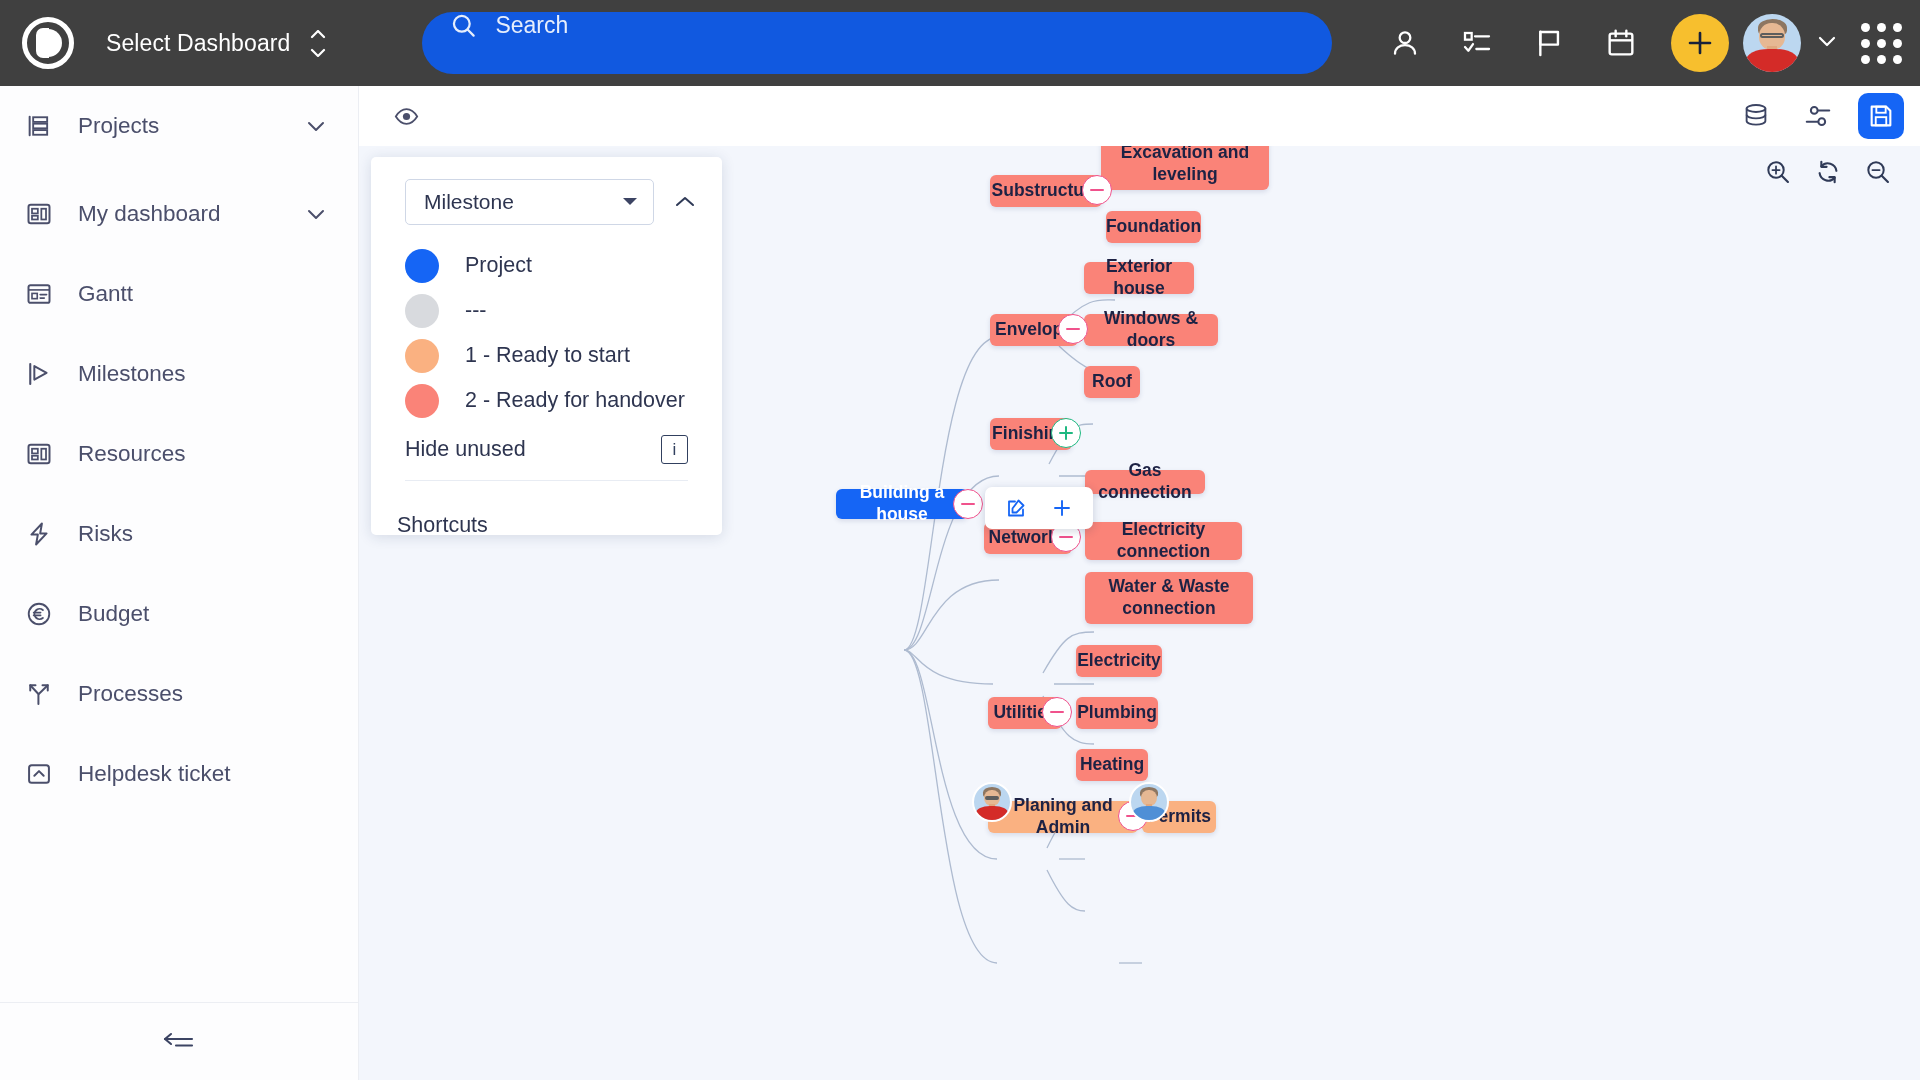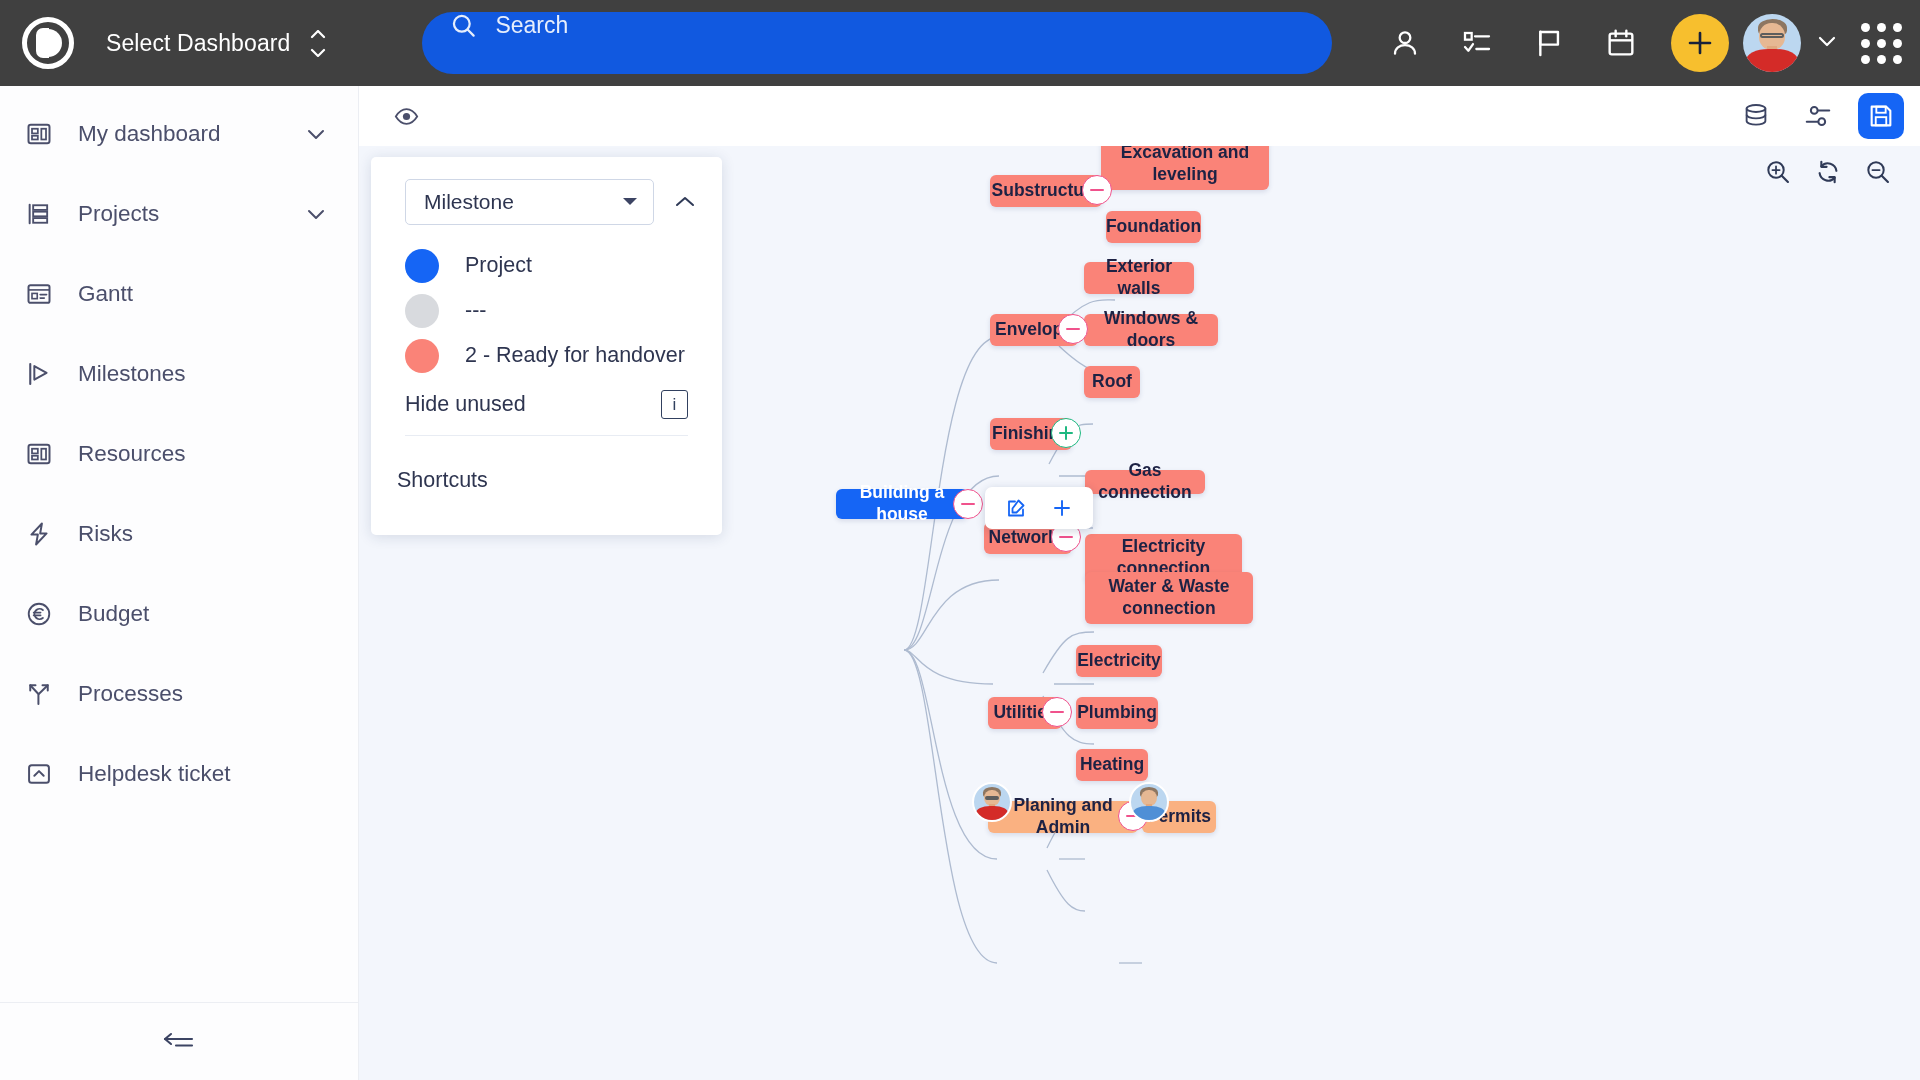--- a/index.html
+++ b/index.html
@@ -298,47 +298,47 @@
         <i></i>
         <i></i>
         <i></i>
         <i></i>
     </div>
   </div>
 </div>
 
 <div id="sidebar">
 
+  <div class="side-item">
+    <span class="ico">
+      <svg width="28" height="28" viewBox="0 0 24 24">
+          <line x1="4" y1="4" x2="4" y2="20" stroke="#4b4f6b" stroke-width="1.7" stroke-linecap="round"></line>
+          <rect x="7" y="4.5" width="12" height="4" fill="none" stroke="#4b4f6b" stroke-width="1.6"></rect>
+          <rect x="7" y="10" width="12" height="4" fill="none" stroke="#4b4f6b" stroke-width="1.6"></rect>
+          <rect x="7" y="15.5" width="12" height="4" fill="none" stroke="#4b4f6b" stroke-width="1.6"></rect>
+        </svg>
+    </span>
+    <span class="txt">Projects</span>
+    <span class="caret">
+      <svg width="24" height="16" viewBox="0 0 24 16">
+          <polyline points="5,5 12,12 19,5" fill="none" stroke="#4b4f6b" stroke-width="2" stroke-linecap="round" stroke-linejoin="round"></polyline>
+        </svg>
+    </span>
+  </div>
+
   <div class="side-item" style="margin-top:8px">
     <span class="ico">
       <svg width="28" height="28" viewBox="0 0 24 24">
           <rect x="3" y="4" width="18" height="16" rx="2" fill="none" stroke="#4b4f6b" stroke-width="1.7"></rect>
           <rect x="6" y="7.5" width="5" height="4" fill="none" stroke="#4b4f6b" stroke-width="1.5"></rect>
           <rect x="6" y="13.5" width="5" height="3.2" fill="none" stroke="#4b4f6b" stroke-width="1.5"></rect>
           <rect x="14" y="7.5" width="4" height="9.2" fill="none" stroke="#4b4f6b" stroke-width="1.5"></rect>
         </svg>
     </span>
     <span class="txt">My dashboard</span>
-    <span class="caret">
-      <svg width="24" height="16" viewBox="0 0 24 16">
-          <polyline points="5,5 12,12 19,5" fill="none" stroke="#4b4f6b" stroke-width="2" stroke-linecap="round" stroke-linejoin="round"></polyline>
-        </svg>
-    </span>
-  </div>
-
-  <div class="side-item">
-    <span class="ico">
-      <svg width="28" height="28" viewBox="0 0 24 24">
-          <line x1="4" y1="4" x2="4" y2="20" stroke="#4b4f6b" stroke-width="1.7" stroke-linecap="round"></line>
-          <rect x="7" y="4.5" width="12" height="4" fill="none" stroke="#4b4f6b" stroke-width="1.6"></rect>
-          <rect x="7" y="10" width="12" height="4" fill="none" stroke="#4b4f6b" stroke-width="1.6"></rect>
-          <rect x="7" y="15.5" width="12" height="4" fill="none" stroke="#4b4f6b" stroke-width="1.6"></rect>
-        </svg>
-    </span>
-    <span class="txt">Projects</span>
     <span class="caret">
       <svg width="24" height="16" viewBox="0 0 24 16">
           <polyline points="5,5 12,12 19,5" fill="none" stroke="#4b4f6b" stroke-width="2" stroke-linecap="round" stroke-linejoin="round"></polyline>
         </svg>
     </span>
   </div>
 
   <div class="side-item">
     <span class="ico">
       <svg width="28" height="28" viewBox="0 0 24 24">
@@ -510,20 +510,24 @@
     <div id="legend-items">
       <div class="legend-row">
         <span class="legend-dot" style="background:#1565f5"></span>
         <span class="legend-label">Project</span>
       </div>
       <div class="legend-row">
         <span class="legend-dot" style="background:#d8dade"></span>
         <span class="legend-label">---</span>
       </div>
       <div class="legend-row">
+        <span class="legend-dot" style="background:#fab181"></span>
+        <span class="legend-label">1 - Ready to start</span>
+      </div>
+      <div class="legend-row">
         <span class="legend-dot" style="background:#fa8378"></span>
         <span class="legend-label">2 - Ready for handover</span>
       </div>
     </div>
 
     <div id="hide-unused-row">
       <span class="hu">Hide unused</span>
       <span id="info-badge">i</span>
     </div>
 
@@ -584,21 +588,21 @@
     </div>
 
     <div class="node salmon" style="left:631px; top:168px; width:88px; height:32px;">
       <span>Envelope</span>
     </div>
     <div class="toggle" style="left:699px; top:168px;">
       <span class="bar"></span>
     </div>
 
     <div class="node salmon" style="left:725px; top:116px; width:110px; height:32px;">
-      <span>Exterior walls</span>
+      <span>Exterior house</span>
     </div>
     <div class="node salmon" style="left:725px; top:168px; width:134px; height:32px;">
       <span>Windows &amp; doors</span>
     </div>
     <div class="node salmon" style="left:725px; top:220px; width:56px; height:32px;">
       <span>Roof</span>
     </div>
 
     <div class="node salmon" style="left:631px; top:272px; width:82px; height:32px;">
       <span>Finishing</span>
@@ -626,21 +630,21 @@
         <svg width="24" height="24" viewBox="0 0 24 24">
             <line x1="12" y1="5" x2="12" y2="19" stroke="#1565f5" stroke-width="1.9" stroke-linecap="round"></line>
             <line x1="5" y1="12" x2="19" y2="12" stroke="#1565f5" stroke-width="1.9" stroke-linecap="round"></line>
           </svg>
       </span>
     </div>
 
     <div class="node salmon" style="left:726px; top:324px; width:120px; height:24px;">
       <span>Gas connection</span>
     </div>
-    <div class="node salmon" style="left:726px; top:388px; width:157px; height:48px;">
+    <div class="node salmon" style="left:726px; top:376px; width:157px; height:38px;">
       <span>Electricity connection</span>
     </div>
     <div class="node salmon" style="left:726px; top:426px; width:168px; height:52px;">
       <span>Water &amp; Waste connection</span>
     </div>
 
     <div class="node salmon" style="left:629px; top:551px; width:74px; height:32px;">
       <span>Utilities</span>
     </div>
     <div class="toggle" style="left:683px; top:551px;">

